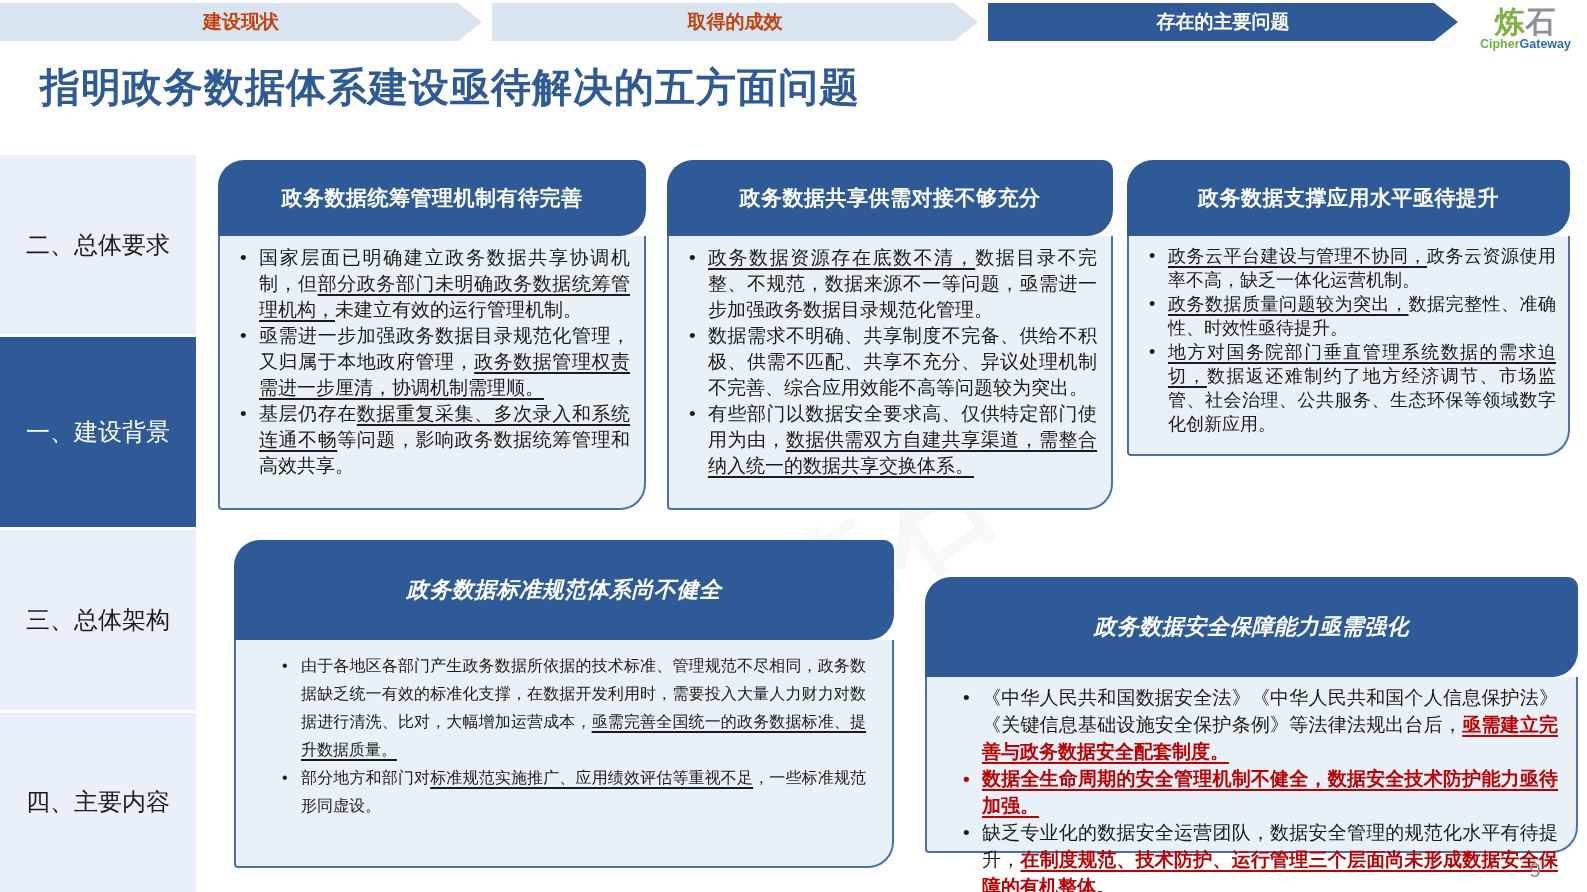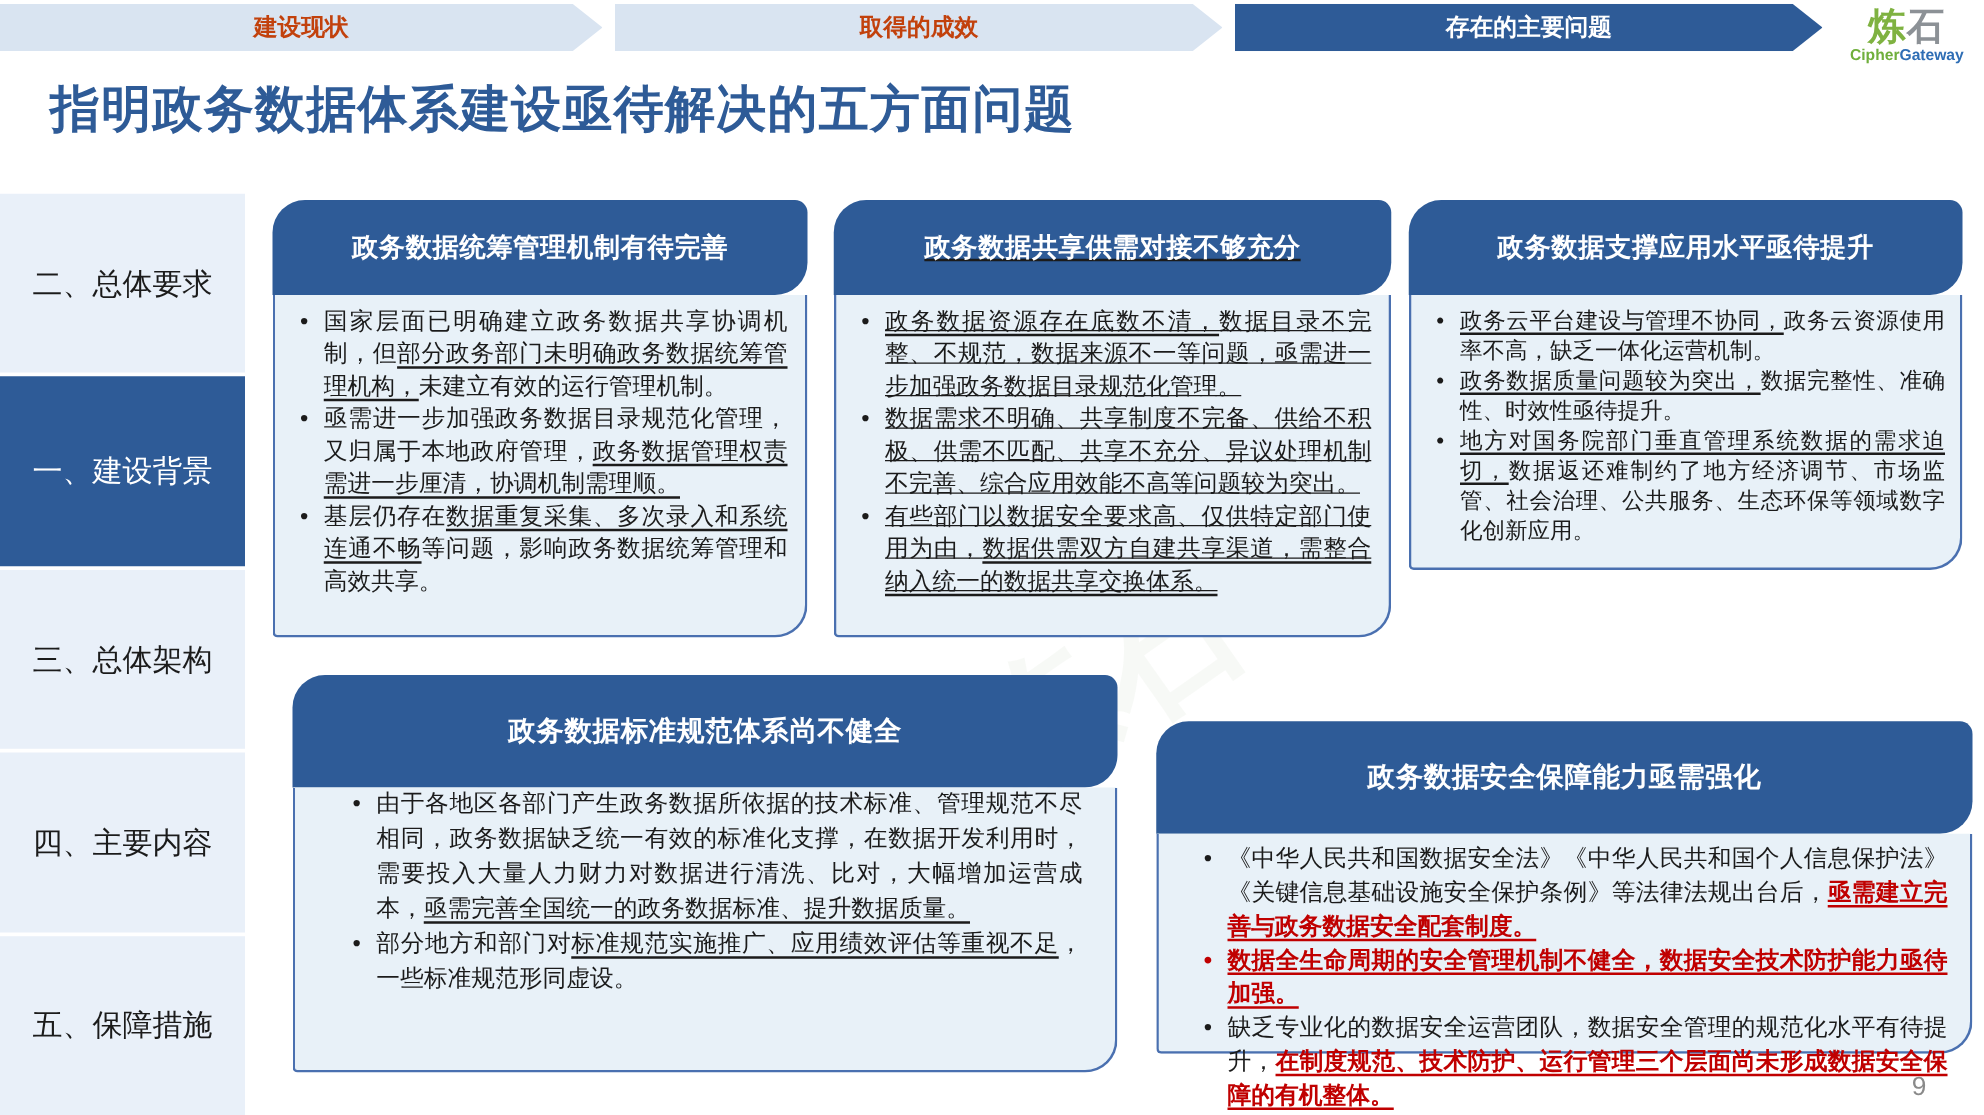--- a/index.html
+++ b/index.html
@@ -34,34 +34,34 @@
   .side-item.active{background:#2E5B97;color:#ffffff;flex:1.06;font-weight:500;}
   
   .wm{position:absolute;font-size:120px;font-weight:800;color:#7d9b69;opacity:0.05;transform:rotate(-35deg);white-space:nowrap;pointer-events:none;}
   
   .card{position:absolute;}
   .card-header{
     background:#2E5B97;color:#ffffff;font-weight:700;display:flex;align-items:center;justify-content:center;
     border-radius:26px 10px 26px 0;letter-spacing:0.5px;white-space:nowrap;
   }
   .row1 .card-header{height:76px;font-size:21px;}
-  .row2 .card-header{height:90px;font-size:22px;}
+  .row2 .card-header{height:100px;font-size:22px;font-style:italic;}
   .card-body{
     background:#E8F1F8;border:2px solid #4A70B0;border-top:none;border-radius:0 0 26px 4px;
     box-sizing:border-box;text-align:justify;
   }
   #card1{left:218px;top:160px;width:428px;height:350px;}
-  #card2{left:667px;top:160px;width:446px;height:350px;text-decoration:underline;}
+  #card2{left:667px;top:160px;width:446px;height:350px;}
   #card3{left:1127px;top:160px;width:443px;height:352px;}
   #card4{left:234px;top:540px;width:660px;height:305px;}
   #card5{left:925px;top:540px;width:653px;height:305px;margin-top:37px;}
   #card1 .card-body{height:274px;font-size:19px;line-height:26px;padding:9px 14px 4px 12px;}
   #card2 .card-body{height:274px;font-size:19px;line-height:26px;padding:9px 14px 4px 12px;}
   #card3 .card-body{height:220px;font-size:18px;line-height:24px;padding:8px 12px 4px 12px;}
-  #card4 .card-body{height:228px;font-size:19px;line-height:28px;padding:0 26px 4px 38px;}
+  #card4 .card-body{height:228px;font-size:16px;line-height:28px;padding:12px 26px 4px 38px;}
   #card5 .card-body{height:176px;font-size:19px;line-height:27px;padding:7px 18px 4px 28px;}
   ul.bullets{list-style:none;margin:0;padding:0;}
   ul.bullets li{position:relative;padding-left:27px;}
   ul.bullets li::before{content:"•";position:absolute;left:8px;top:0;}
   ul.bullets li.red-marker::before{color:#C00000;font-weight:700;}
   .seg-u{text-decoration:underline;text-underline-offset:4px;text-decoration-thickness:1.5px;}
   .seg-ru{color:#C00000;font-weight:700;text-decoration:underline;text-underline-offset:4px;text-decoration-thickness:1.5px;}
   
   .page-num{position:absolute;right:46px;bottom:10px;font-size:21px;color:#8a8a8a;}
 </style>
@@ -83,21 +83,20 @@
   <div class="logo-en"><span class="g">Cipher</span><span class="b">Gateway</span></div>
 </div>
 
 <div class="slide-title">指明政务数据体系建设亟待解决的五方面问题</div>
 
 <div class="sidebar">
   <div class="side-item">二、总体要求</div>
   <div class="side-item active">一、建设背景</div>
   <div class="side-item">三、总体架构</div>
   <div class="side-item">四、主要内容</div>
-  <div class="side-item">五、保障措施</div>
 </div>
 
 <div id="card1" class="card row1">
   <div class="card-header">政务数据统筹管理机制有待完善</div>
   <div class="card-body">
       <ul class="bullets">
         <li><span class="seg-plain">国家层面已明确建立政务数据共享协调机制，但</span><span class="seg-u">部分政务部门未明确政务数据统筹管理机构，</span><span class="seg-plain">未建立有效的运行管理机制。</span></li>
         <li><span class="seg-plain">亟需进一步加强政务数据目录规范化管理，又归属于本地政府管理，</span><span class="seg-u">政务数据管理权责需进一步厘清，协调机制需理顺。</span></li>
         <li><span class="seg-plain">基层仍存在</span><span class="seg-u">数据重复采集、多次录入和系统连通不畅</span><span class="seg-plain">等问题，影响政务数据统筹管理和高效共享。</span></li>
       </ul>

